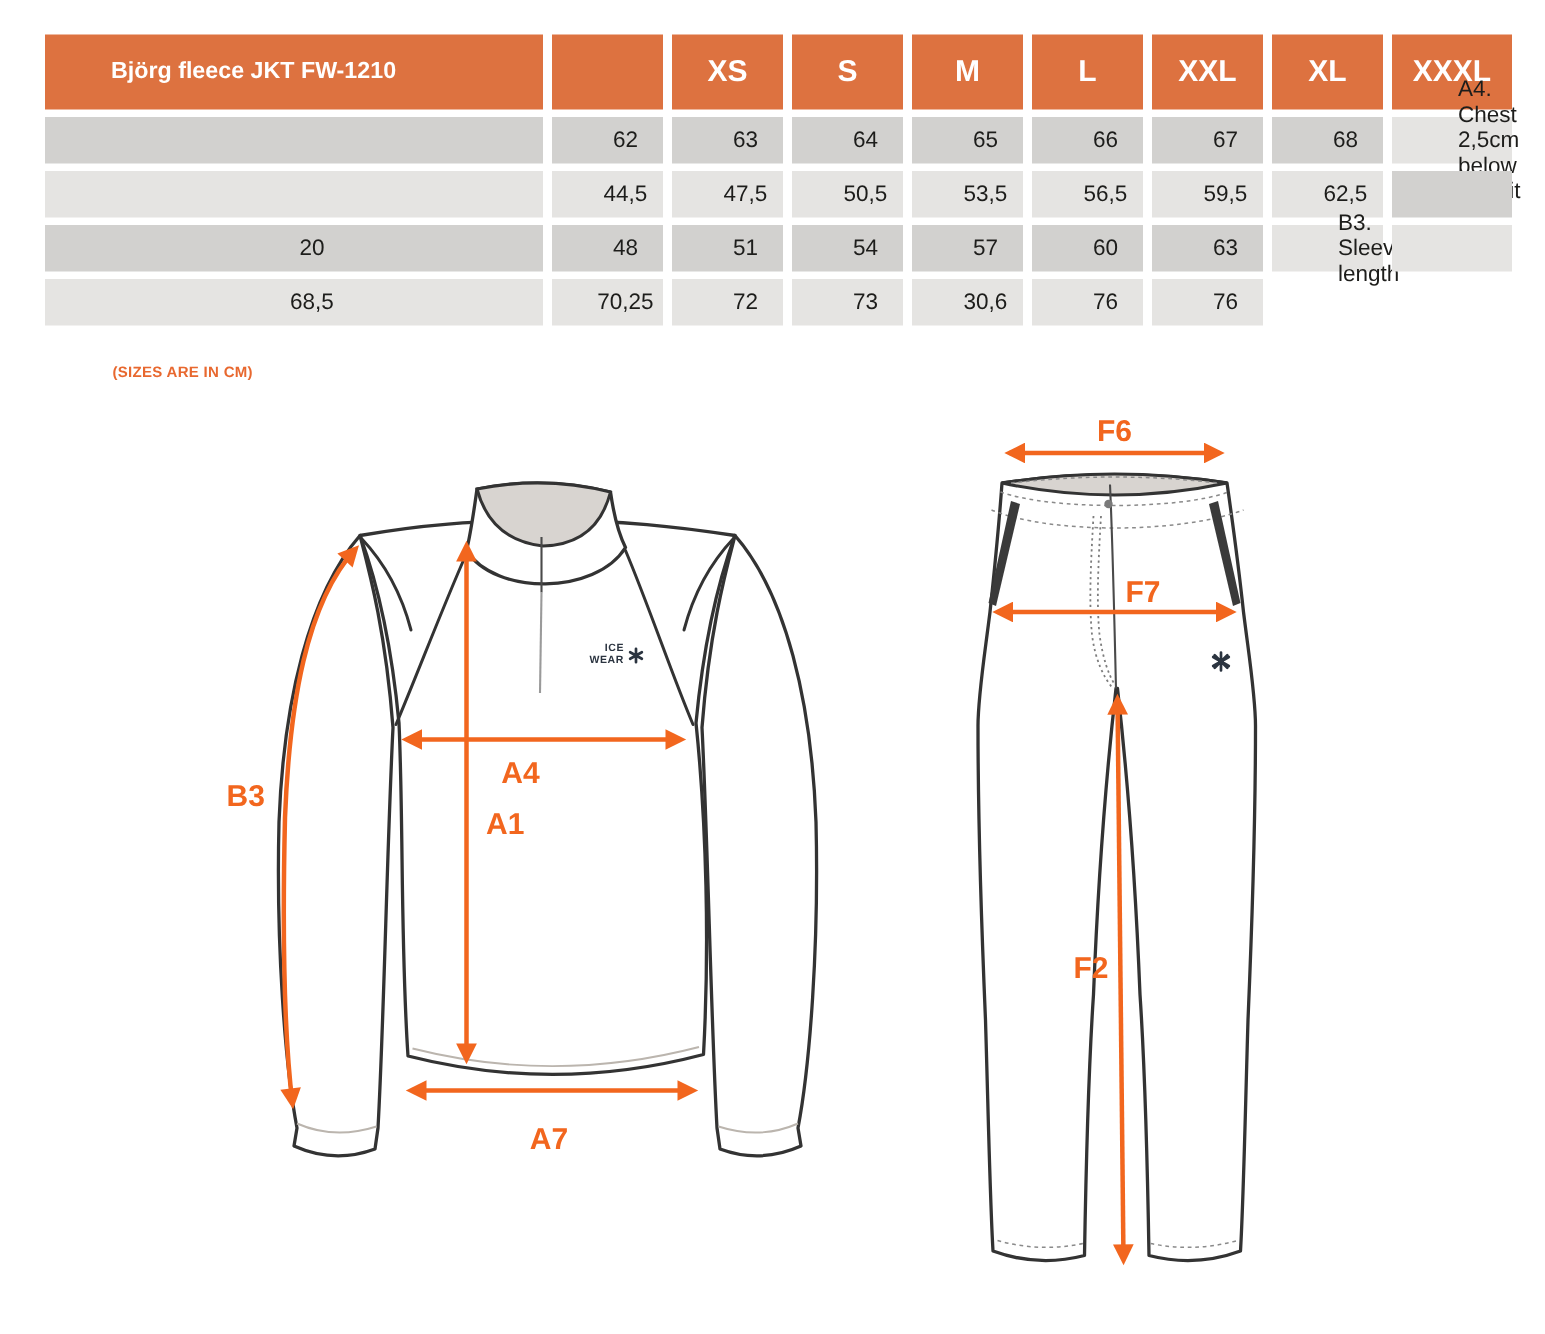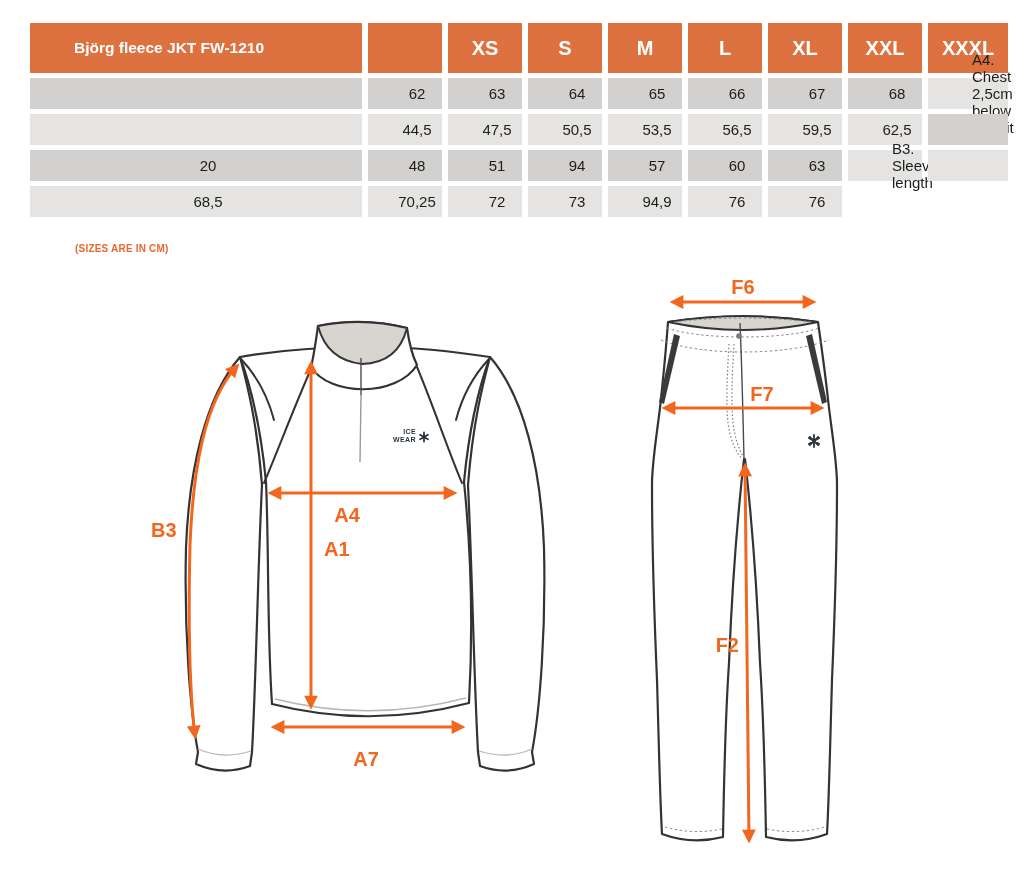--- a/index.html
+++ b/index.html
@@ -51,22 +51,22 @@
 
 <div class="page">
 
   <div class="size-table">
     <div class="cell th label-cell">Björg fleece JKT FW-1210</div>
     <div class="cell th"></div>
     <div class="cell th">XS</div>
     <div class="cell th">S</div>
     <div class="cell th">M</div>
     <div class="cell th">L</div>
+    <div class="cell th">XXL</div>
     <div class="cell th">XL</div>
-    <div class="cell th">XXL</div>
     <div class="cell th">XXXL</div>
 
     <div class="cell td shade-a"></div>
     <div class="cell td shade-a">62</div>
     <div class="cell td shade-a">63</div>
     <div class="cell td shade-a">64</div>
     <div class="cell td shade-a">65</div>
     <div class="cell td shade-a">66</div>
     <div class="cell td shade-a">67</div>
     <div class="cell td shade-a">68</div>
@@ -78,32 +78,32 @@
     <div class="cell td shade-b">50,5</div>
     <div class="cell td shade-b">53,5</div>
     <div class="cell td shade-b">56,5</div>
     <div class="cell td shade-b">59,5</div>
     <div class="cell td shade-b">62,5</div>
 
     <div class="cell td shade-a"></div>
     <div class="cell td shade-a">20</div>
     <div class="cell td shade-a">48</div>
     <div class="cell td shade-a">51</div>
-    <div class="cell td shade-a">94</div>
+    <div class="cell td shade-a">54</div>
     <div class="cell td shade-a">57</div>
     <div class="cell td shade-a">60</div>
     <div class="cell td shade-a">63</div>
 
     <div class="cell td shade-b label-cell">B3. Sleeve length</div>
     <div class="cell td shade-b"></div>
     <div class="cell td shade-b">68,5</div>
     <div class="cell td shade-b">70,25</div>
     <div class="cell td shade-b">72</div>
     <div class="cell td shade-b">73</div>
-    <div class="cell td shade-b">94,9</div>
+    <div class="cell td shade-b">30,6</div>
     <div class="cell td shade-b">76</div>
     <div class="cell td shade-b">76</div>
   </div>
 
   <div class="note">(SIZES ARE IN CM)</div>
 
   <svg class="jacket-svg" width="420" height="492" viewBox="0 0 420 492">
     <defs>
       <marker id="am-j" viewBox="0 0 10 10" refX="7.5" refY="5" markerWidth="5" markerHeight="4.6" orient="auto-start-reverse">
         <path class="ah" d="M0,0 L10,5 L0,10 Z"></path>

